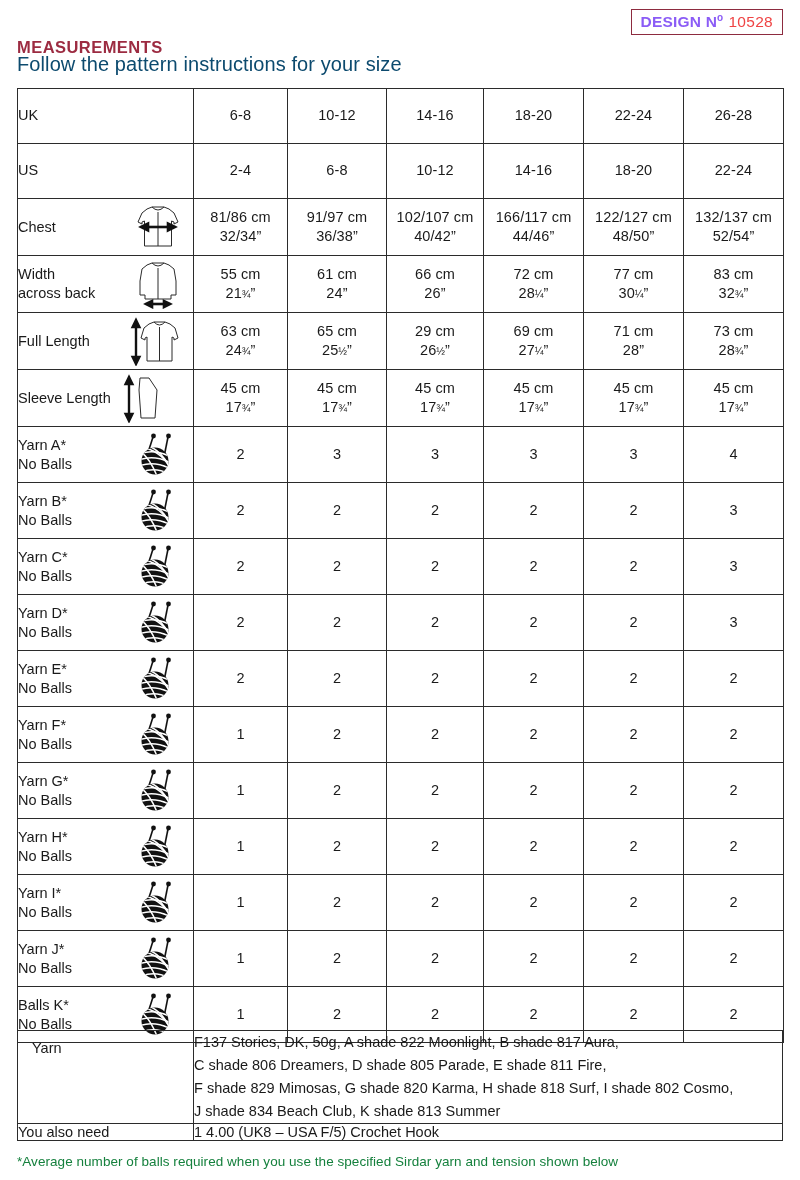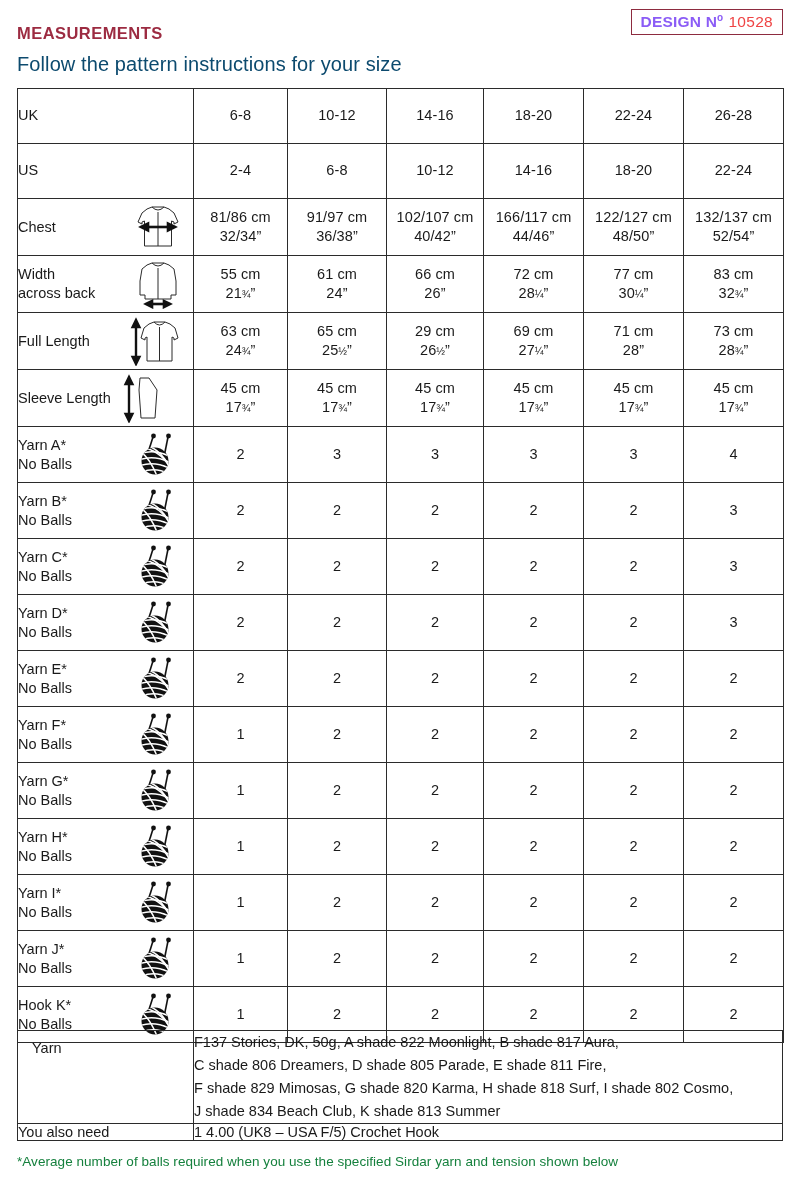--- a/index.html
+++ b/index.html
@@ -46,21 +46,21 @@
     color: #ef4444;
     font-weight: 400;
     margin-left: 5px;
     letter-spacing: .3px;
     text-align: center;
   }
 
   .title {
     position: absolute;
     left: 17px;
-    top: 24px;
+    top: 38px;
     font-size: 16.5px;
     font-weight: 700;
     color: #9c2b41;
     letter-spacing: .45px;
   }
   .subtitle {
     position: absolute;
     left: 17px;
     top: 53px;
     font-size: 20px;
@@ -748,21 +748,21 @@
         <td class="val red">1</td>
         <td class="val blk">2</td>
         <td class="val red">2</td>
         <td class="val blk">2</td>
         <td class="val red">2</td>
         <td class="val blk">2</td>
       </tr>
         <tr class="r-yarn">
         <td class="lbl-ico yarnball">
           <span class="txt">
-            <span>Hook K*</span><br>
+            <span>Balls K*</span><br>
             <span>No Balls</span>
           </span>
           <span class="ico">
               <svg viewBox="0 0 46 46" width="46" height="46">
                 <line x1="12" y1="30" x2="20" y2="5" stroke="#111" stroke-width="1.6"></line>
                 <circle cx="20.5" cy="4" r="2.4" fill="#111"></circle>
                 <line x1="30" y1="30" x2="35" y2="5" stroke="#111" stroke-width="1.6"></line>
                 <circle cx="35.5" cy="4" r="2.4" fill="#111"></circle>
                 <circle cx="22" cy="29" r="13.5" fill="#111"></circle>
                 <clipPath id="ballclip10">

